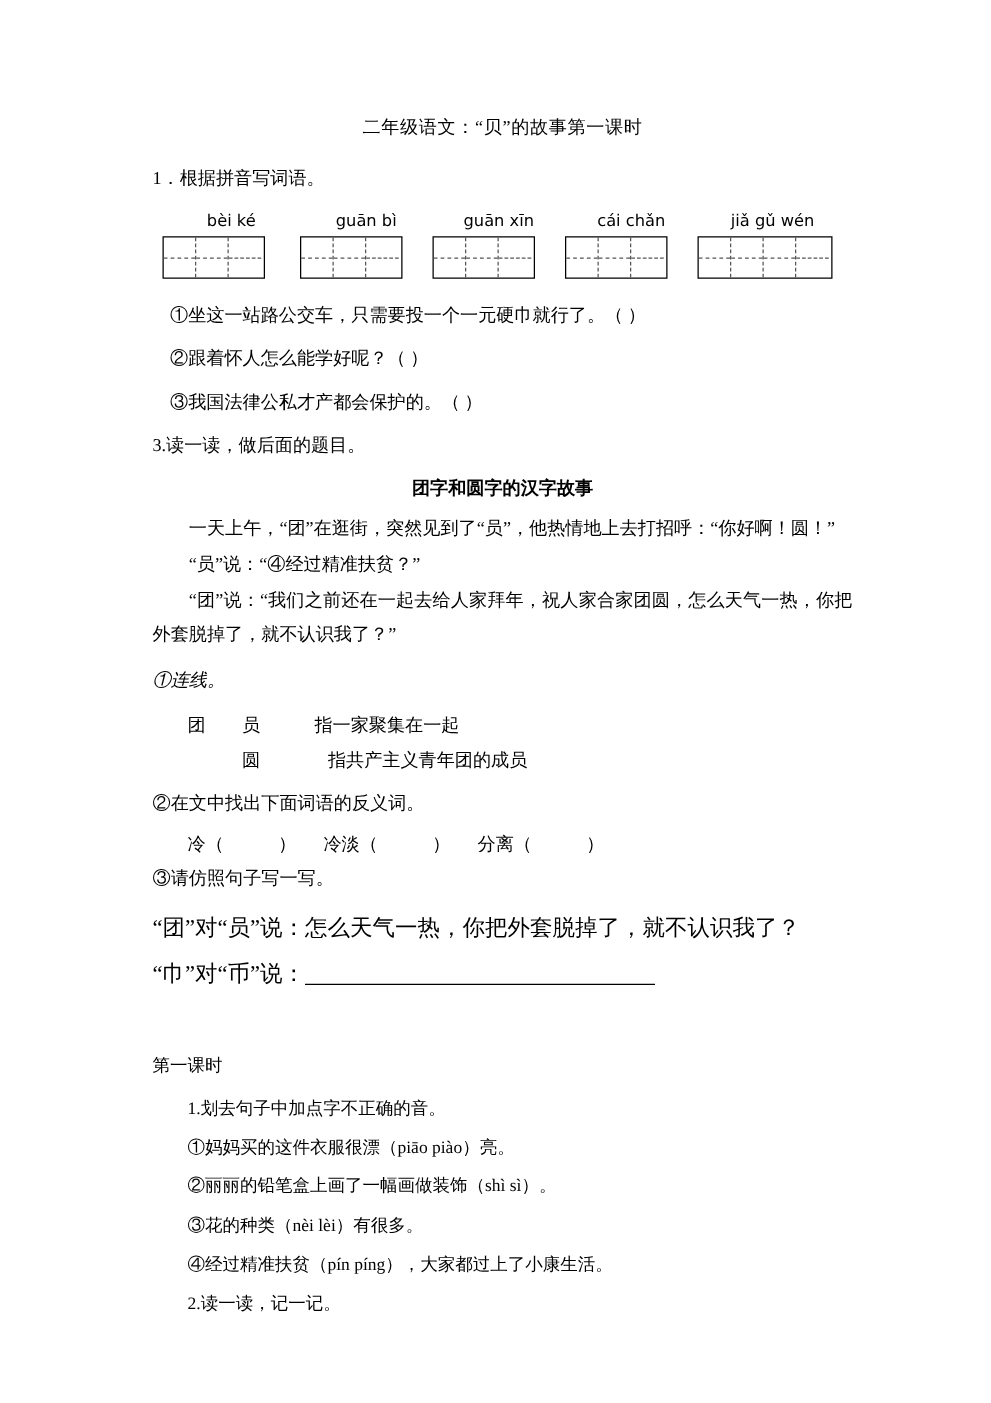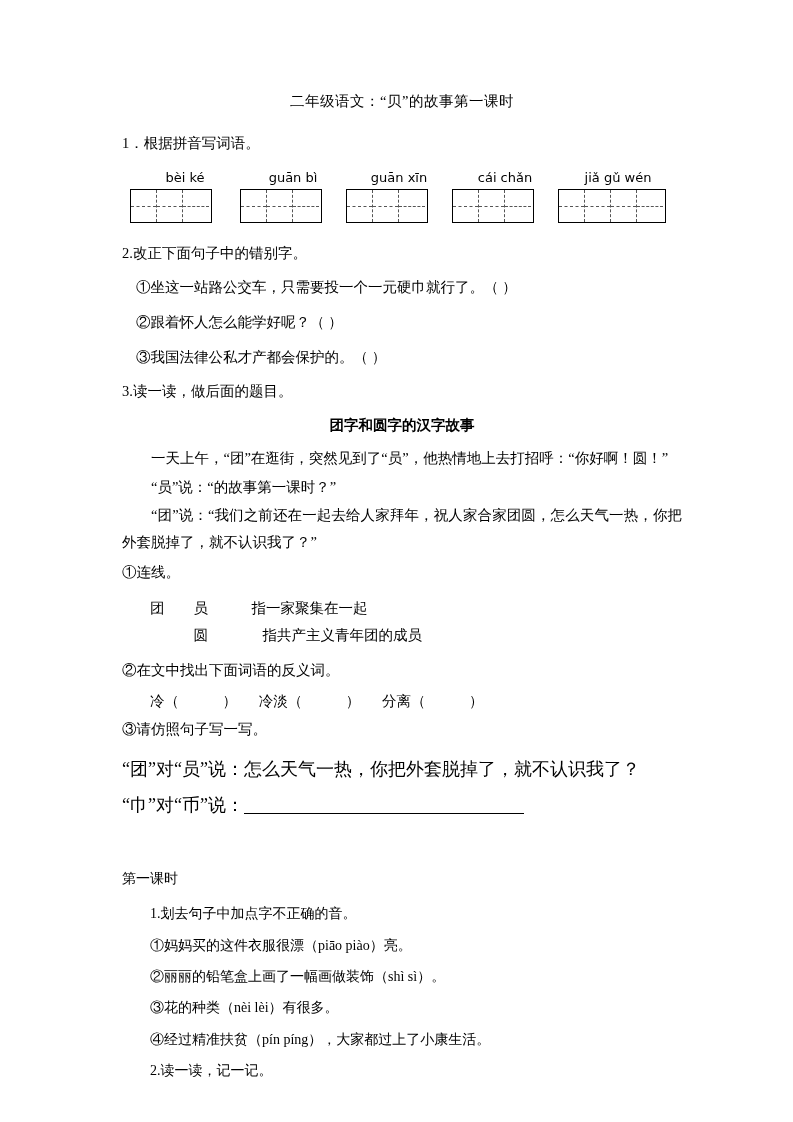--- a/index.html
+++ b/index.html
@@ -187,34 +187,33 @@
       <div style="width:120px;">
         <div class="tianzi" style="width:108px;">
           <div class="cell"></div>
           <div class="cell"></div>
           <div class="cell"></div>
           <div class="cell"></div>
         </div>
       </div>
     </div>
 
-    <div class="q-line">2.改正下面句子中的错别字。</div>
     <div class="q-line indent1">①坐这一站路公交车，只需要投一个一元硬巾就行了。（       ）</div>
     <div class="q-line indent1">②跟着怀人怎么能学好呢？（          ）</div>
     <div class="q-line indent1">③我国法律公私才产都会保护的。（        ）</div>
 
     <div class="q-line">3.读一读，做后面的题目。</div>
 
     <div class="story-title">团字和圆字的汉字故事</div>
 
     <div class="para ind">一天上午，“团”在逛街，突然见到了“员”，他热情地上去打招呼：“你好啊！圆！”</div>
-    <div class="para ind">“员”说：“的故事第一课时？”</div>
+    <div class="para ind">“员”说：“④经过精准扶贫？”</div>
     <div class="para ind">“团”说：“我们之前还在一起去给人家拜年，祝人家合家团圆，怎么天气一热，你把外套脱掉了，就不认识我了？”</div>
 
-    <div class="q-line" style="margin-top:4px;">①连线。</div>
+    <div class="q-line" style="margin-top:12px;font-style:italic;">①连线。</div>
     <div class="match-row">团        员            指一家聚集在一起</div>
     <div class="match-row">            圆               指共产主义青年团的成员</div>
 
     <div class="q-line" style="margin-top:8px;">②在文中找出下面词语的反义词。</div>
     <div class="fanyi-row">冷（            ）      冷淡（            ）      分离（            ）</div>
 
     <div class="q-line" style="margin-top:6px;">③请仿照句子写一写。</div>
     <div class="write-line">“团”对“员”说：怎么天气一热，你把外套脱掉了，就不认识我了？</div>
     <div class="write-line">
       <span>“巾”对“币”说：</span><span class="blank-underline"></span>

